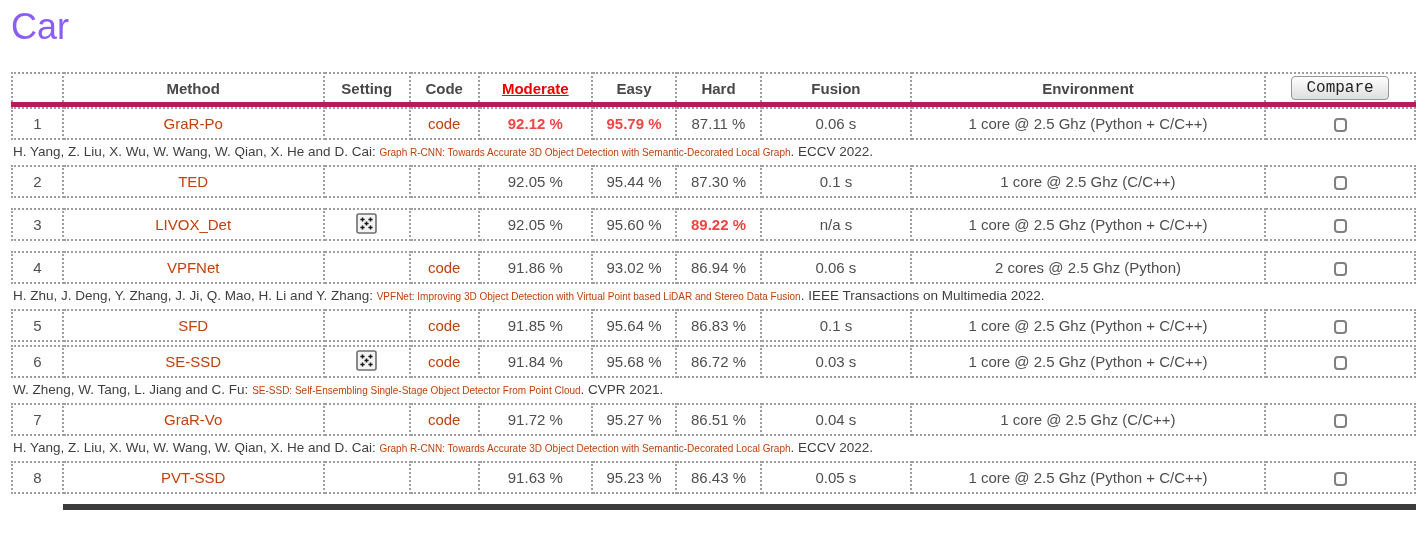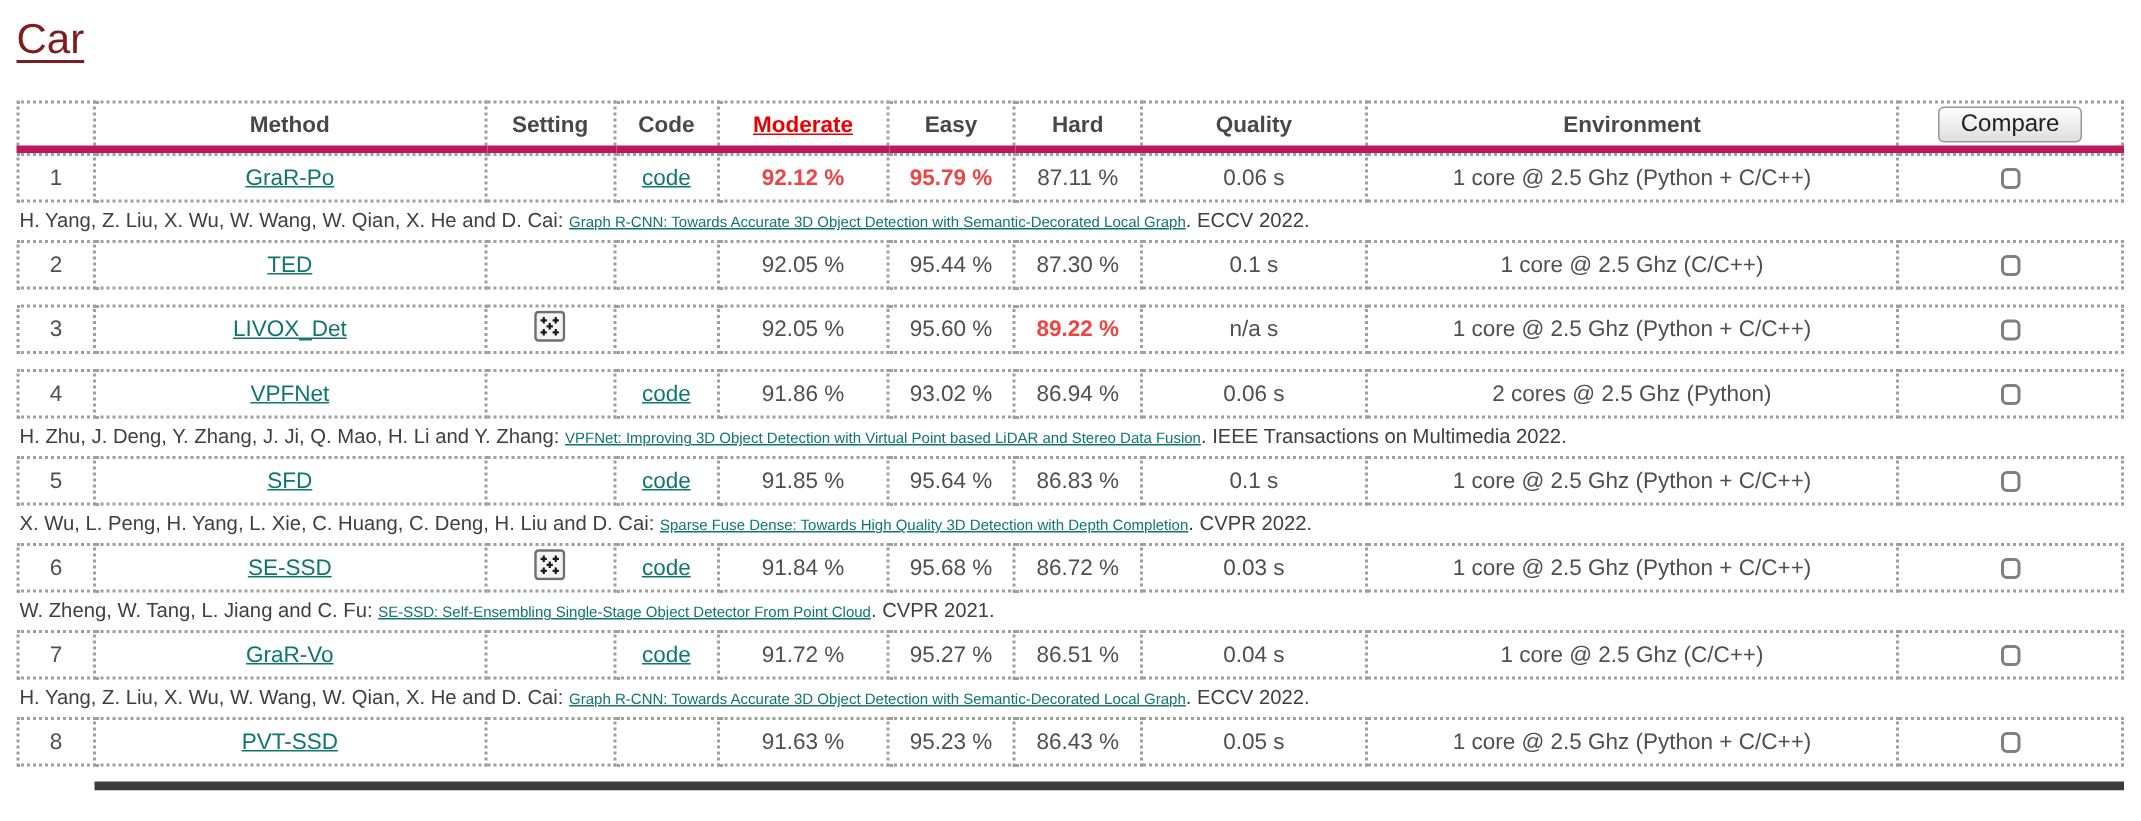--- a/index.html
+++ b/index.html
@@ -1,45 +1,45 @@
 <!DOCTYPE html>
 <html><head>
 <meta charset="utf-8">
 <style>
   * { box-sizing: border-box; }
   body { margin: 0; background: #fff; font-family: "Liberation Sans", sans-serif; }
   .page { padding: 4px 11px 0 11px; width: 1427px; }
 
   h1.page-title { margin: 2px 0 24px 0; font-weight: normal; }
   h1.page-title span {
-    font-size: 28px; color: #7f1d1d; text-decoration: underline;
+    font-size: 36px; color: #8b5cf6; 
     text-underline-offset: 5px; text-decoration-thickness: 2px;
   }
 
   table.lb { border-collapse: collapse; table-layout: fixed; width: 1405px; }
   table.lb td, table.lb th {
     border: 2px dotted #9f9f9f; padding: 2px 4px; text-align: center;
     font-size: 15px; color: #4f4f4f; white-space: nowrap; overflow: hidden;
     height: 31px; vertical-align: middle;
   }
   table.lb th {
     font-weight: bold; color: #484848; border-bottom: 5px solid #be185d; height: 30px;
   }
 
   .c-rank { width: 50px; } .c-method { width: 258px; } .c-setting { width: 85px; }
   .c-code { width: 68px; } .c-mod { width: 112px; } .c-easy { width: 83px; }
   .c-hard { width: 84px; } .c-run { width: 148px; } .c-env { width: 350px; }
   .c-cmp { width: 148px; }
 
-  a.link { color: #0f766e; text-decoration: underline; cursor: pointer; }
+  a.link { color: #c2410c; cursor: pointer; }
   .bold { font-weight: bold; color: #ef4444; }
   a.sort-active { color: #ea0000; font-weight: bold; text-decoration: underline; cursor: pointer; }
 
   .compare-btn {
-    font-family: Liberation Sans, sans-serif; font-size: 16px; color: #222;
+    font-family: Liberation Mono, monospace; font-size: 16px; color: #222;
     padding: 2px 14px; border: 1px solid #979797; border-radius: 4px;
     background: linear-gradient(#fefefe, #dedede); cursor: pointer;
   }
 
   .checkbox {
     display: inline-block; width: 13px; height: 14px; background: #fff;
     border: 2px solid #7f7f7f; border-radius: 4px; vertical-align: middle; cursor: pointer;
   }
 
   .entry { margin-bottom: 3px; }
@@ -80,21 +80,21 @@
         <tr>
       <th></th>
       <th>Method</th>
       <th>Setting</th>
       <th>Code</th>
       <th>
         <a class="sort-active">Moderate</a>
       </th>
       <th>Easy</th>
       <th>Hard</th>
-      <th>Quality</th>
+      <th>Fusion</th>
       <th>Environment</th>
       <th>
         <button class="compare-btn">Compare</button>
       </th>
     </tr>
   </tbody>
     </table>
 
   <div id="entries">
   <div class="entry">
@@ -268,21 +268,20 @@
         <td><a class="link">code</a></td>
         <td><span>91.85 %</span></td>
         <td><span>95.64 %</span></td>
         <td><span>86.83 %</span></td>
         <td><span>0.1 s</span></td>
         <td><span>1 core @ 2.5 Ghz (Python + C/C++)</span></td>
         <td><span class="checkbox"></span></td>
       </tr>
     </tbody>
         </table>
-    <div class="citation"><span>X. Wu, L. Peng, H. Yang, L. Xie, C. Huang, C. Deng, H. Liu and D. Cai: </span><a class="link">Sparse Fuse Dense: Towards High Quality 3D Detection with Depth Completion</a><span>. CVPR 2022.</span></div>
   </div>
 
   <div class="entry">
     <table class="lb entry-table">
       <colgroup>
         <col class="c-rank">
             <col class="c-method">
             <col class="c-setting">
             <col class="c-code">
         <col class="c-mod">

